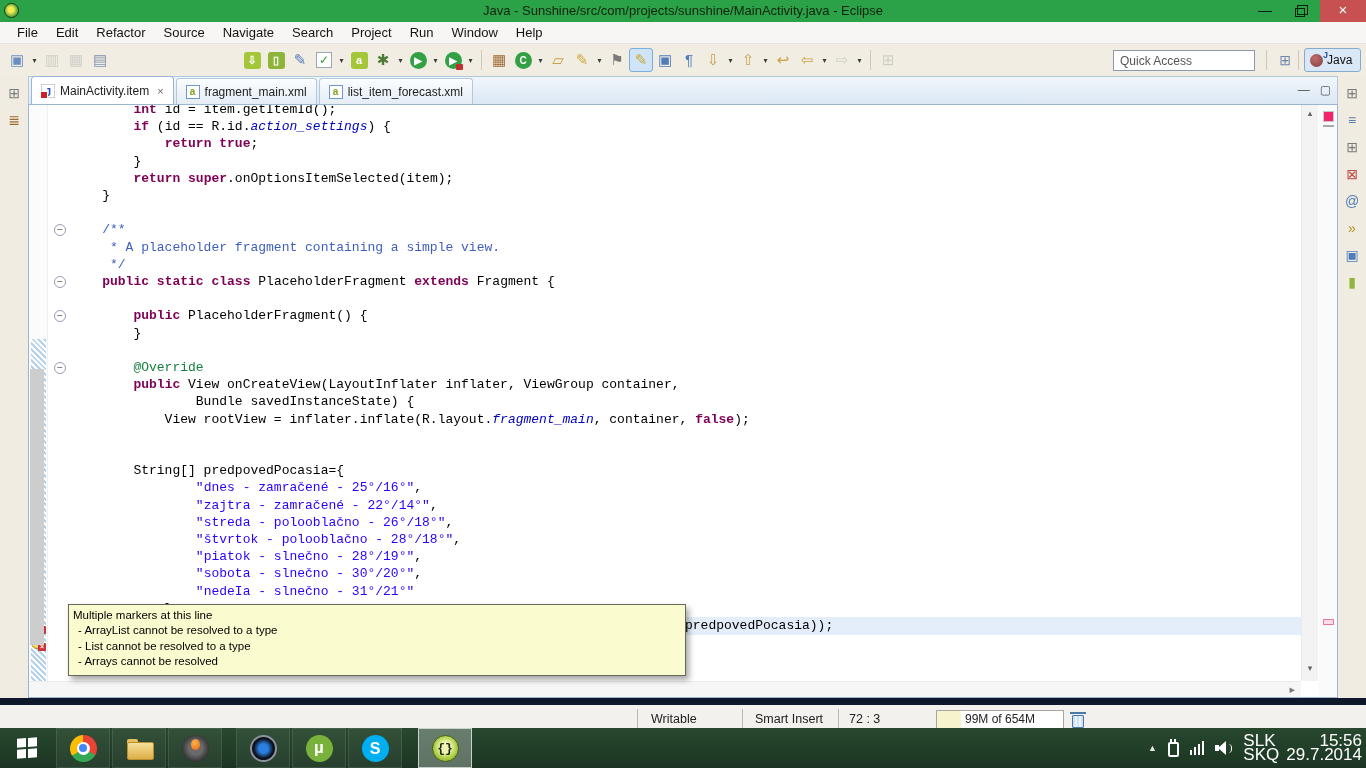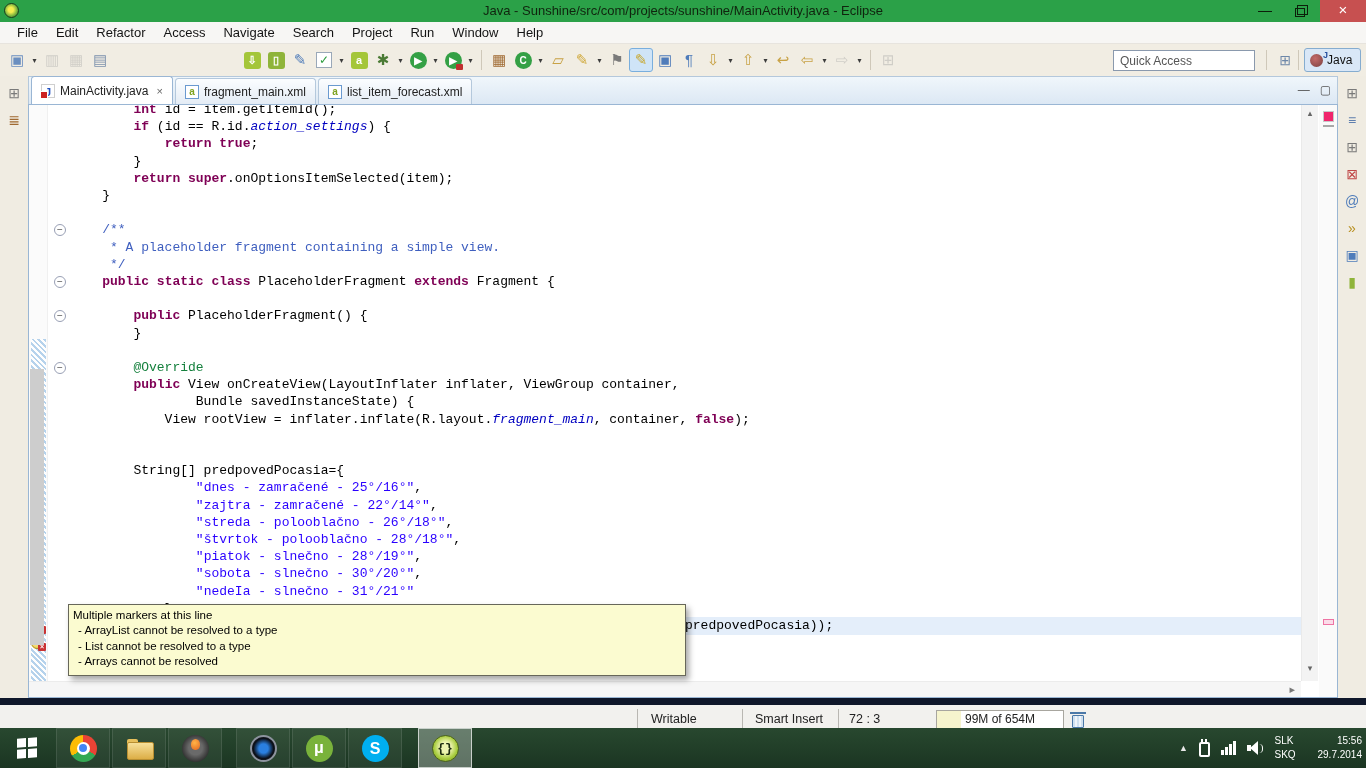--- a/index.html
+++ b/index.html
@@ -154,42 +154,42 @@
   .chev{font-size:9px;color:#e8e8e8}
   .dev{width:11px;height:15px;border:2px solid #fff;border-radius:2px;position:relative;margin-top:3px}
   .dev:before{content:"";position:absolute;top:-5px;left:0px;width:2px;height:3px;background:#fff;box-shadow:4px 0 #fff}
   .bars{display:flex;align-items:flex-end;gap:1.5px;height:14px}
   .bars i{width:2.5px;background:#fff;display:block}
   .vol{width:17px;height:15px;position:relative}
   .vol:before{content:"";position:absolute;left:0;top:4.5px;width:4px;height:6px;background:#fff}
   .vol:after{content:"";position:absolute;left:3px;top:0;width:0;height:0;border-right:8px solid #fff;
     border-top:7.5px solid transparent;border-bottom:7.5px solid transparent}
   .vol .arc{position:absolute;left:12.5px;top:3px;width:4px;height:9px;border-right:1.6px solid #fff;border-radius:0 7px 7px 0}
-  .t2{display:flex;flex-direction:column;justify-content:flex-end;font-size:10px;line-height:14px}
+  .t2{display:flex;flex-direction:column;justify-content:flex-end;font-size:17px;line-height:14px}
   .t2.kb{align-items:flex-start;width:32px}
   .t2.clock{align-items:flex-end;text-align:right}
 </style>
 </head>
 <body>
 
 <div id="screen">
 
   <div class="titlebar">
     <span class="ticon"></span>
     <span class="ttitle">Java - Sunshine/src/com/projects/sunshine/MainActivity.java - Eclipse</span>
     <span class="wbtn min">—</span>
     <span class="wbtn max"><span class="maxg"></span></span>
     <span class="wbtn close">×</span>
   </div>
 
   <div class="menubar">
       <span class="menu-item">File</span>
       <span class="menu-item">Edit</span>
       <span class="menu-item">Refactor</span>
-      <span class="menu-item">Access</span>
+      <span class="menu-item">Source</span>
       <span class="menu-item">Navigate</span>
       <span class="menu-item">Search</span>
       <span class="menu-item">Project</span>
       <span class="menu-item">Run</span>
       <span class="menu-item">Window</span>
       <span class="menu-item">Help</span>
     </div>
 
   <div class="toolbar">
     <div id="tb-items">
@@ -309,21 +309,21 @@
       <span class="sic" style="color: rgb(79, 124, 186);">@</span>
       <span class="sic" style="color: rgb(184, 144, 32);">»</span>
       <span class="sic" style="color: rgb(79, 124, 186);">▣</span>
       <span class="sic" style="color: rgb(143, 180, 58);">▮</span>
     </div>
 
   <div class="tabbar">
     <div id="tabs" style="display:flex;align-items:flex-end">
         <div class="tab active">
           <span class="ficon java">J</span>
-          <span class="tlabel">MainActivity.java</span>
+          <span class="tlabel">MainActivity.item</span>
           <span class="tclose">×</span>
         </div>
         <div class="tab">
           <span class="ficon xml">a</span>
           <span class="tlabel">fragment_main.xml</span>
         </div>
         <div class="tab">
           <span class="ficon xml">a</span>
           <span class="tlabel">list_item_forecast.xml</span>
         </div>

